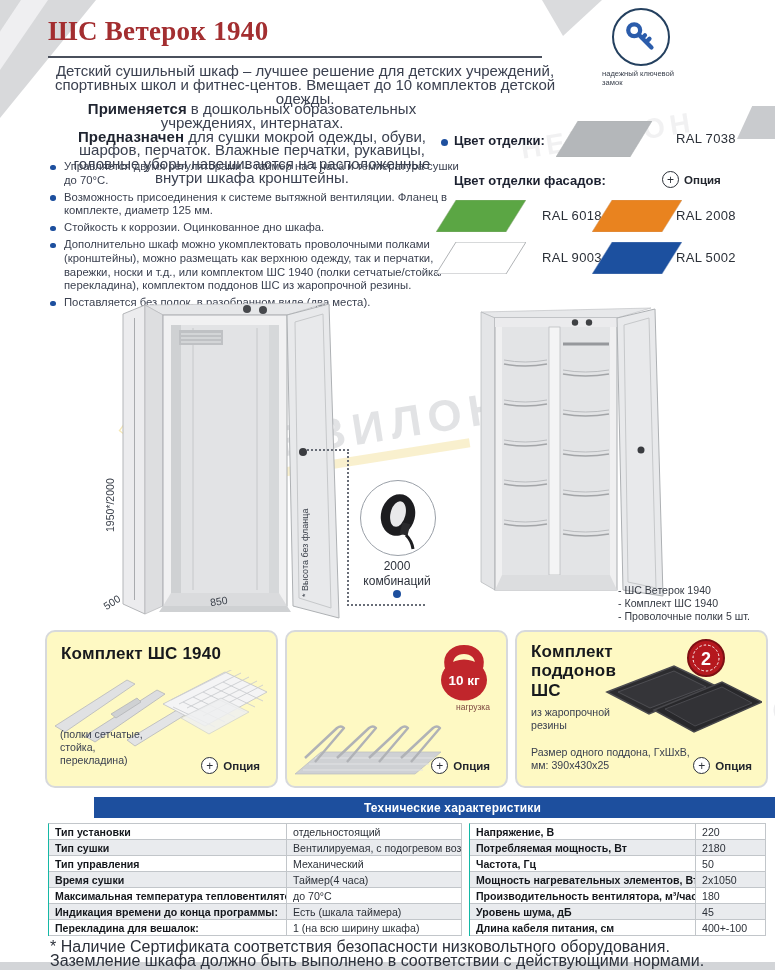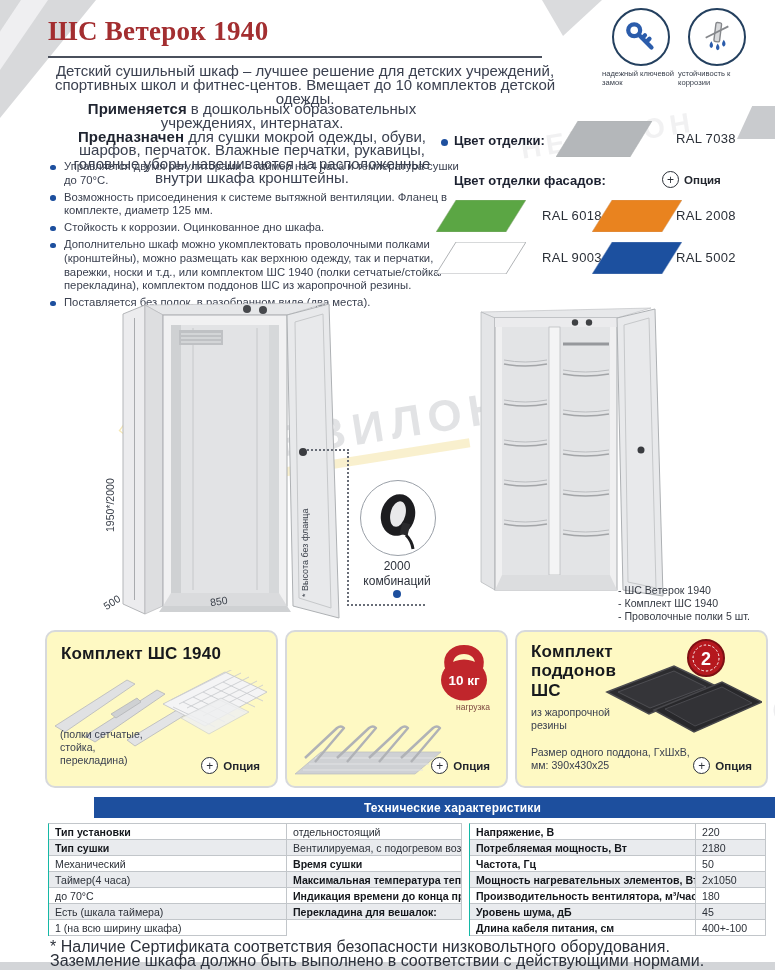--- a/index.html
+++ b/index.html
@@ -75,32 +75,20 @@
   <div class="abs rule" style="left:48px;top:56px;width:494px;"></div>
 
   <div class="abs" style="left:602px;top:8px;width:78px;text-align:center;">
     <div class="badge-circle" style="margin:0 auto;">
       <svg width="34" height="34" viewBox="0 0 24 24">
         <circle cx="7.2" cy="7.2" r="4.2" fill="none" stroke="#2b5cab" stroke-width="3"></circle>
         <path d="M10.3 10.3 L19.4 19.4 M15.6 15.6 l2.4 -2.4 M12.8 12.8 l2 -2" stroke="#2b5cab" stroke-width="3" stroke-linecap="round" fill="none"></path>
       </svg>
     </div>
     <div class="badge-label">надежный ключевой замок</div>
-  </div>
-  <div class="abs" style="left:678px;top:8px;width:78px;text-align:center;">
-    <div class="badge-circle" style="margin:0 auto;">
-      <svg width="34" height="34" viewBox="0 0 24 24">
-        <rect x="10.6" y="1.8" width="4" height="13.5" rx="1" fill="#d9dadc" stroke="#85878b" stroke-width="1" transform="rotate(7 12 8)"></rect>
-        <path d="M4 12.5 L20 4.5" stroke="#85878b" stroke-width="1.2" fill="none"></path>
-        <path d="M8 15 c1.6 2.4 1.6 3.9 0 4.8 c-1.6 -0.9 -1.6 -2.4 0 -4.8z" fill="#2b5cab"></path>
-        <path d="M12.5 16.5 c1.6 2.4 1.6 3.9 0 4.8 c-1.6 -0.9 -1.6 -2.4 0 -4.8z" fill="#2b5cab"></path>
-        <path d="M16.8 14 c1.6 2.4 1.6 3.9 0 4.8 c-1.6 -0.9 -1.6 -2.4 0 -4.8z" fill="#2b5cab"></path>
-      </svg>
-    </div>
-    <div class="badge-label">устойчивость к коррозии</div>
   </div>
 
   <div class="abs para" style="left:48px;top:64px;width:514px;">Детский сушильный шкаф – лучшее решение для детских учреждений, спортивных школ и фитнес-центов. Вмещает до 10 комплектов детской одежды.</div>
 
   <div class="abs" style="left:48px;top:102px;width:408px;">
     <p class="para" style="margin:0;">
       <b style="color:#1f2430;">Применяется</b><span> в дошкольных образовательных учреждениях, интернатах.</span>
     </p>
     <p class="para" style="margin:0;">
       <b style="color:#1f2430;">Предназначен</b><span> для сушки мокрой одежды, обуви, шарфов, перчаток. Влажные перчатки, рукавицы, головные уборы навешиваются на расположенные внутри шкафа кронштейны.</span>
@@ -315,20 +303,21 @@
     </div>
   </div>
 
   <div class="abs specs-hdr" style="left:48px;top:797px;width:717px;height:21px;">Технические характеристики</div>
 
   <div class="abs spec-table" style="left:48px;top:823px;width:413px;grid-template-columns:238px 1fr;">
     <div class="c lbl">Тип установки</div>
     <div class="c val">отдельностоящий</div>
     <div class="c lbl">Тип сушки</div>
     <div class="c val">Вентилируемая, с подогревом воздуха</div>
+    <div class="c lbl">Тип управления</div>
     <div class="c val">Механический</div>
     <div class="c lbl">Время сушки</div>
     <div class="c val">Таймер(4 часа)</div>
     <div class="c lbl">Максимальная температура тепловентилятора</div>
     <div class="c val">до 70°С</div>
     <div class="c lbl">Индикация времени до конца программы:</div>
     <div class="c val">Есть (шкала таймера)</div>
     <div class="c lbl">Перекладина для вешалок:</div>
     <div class="c val">1 (на всю ширину шкафа)</div>
   </div>

